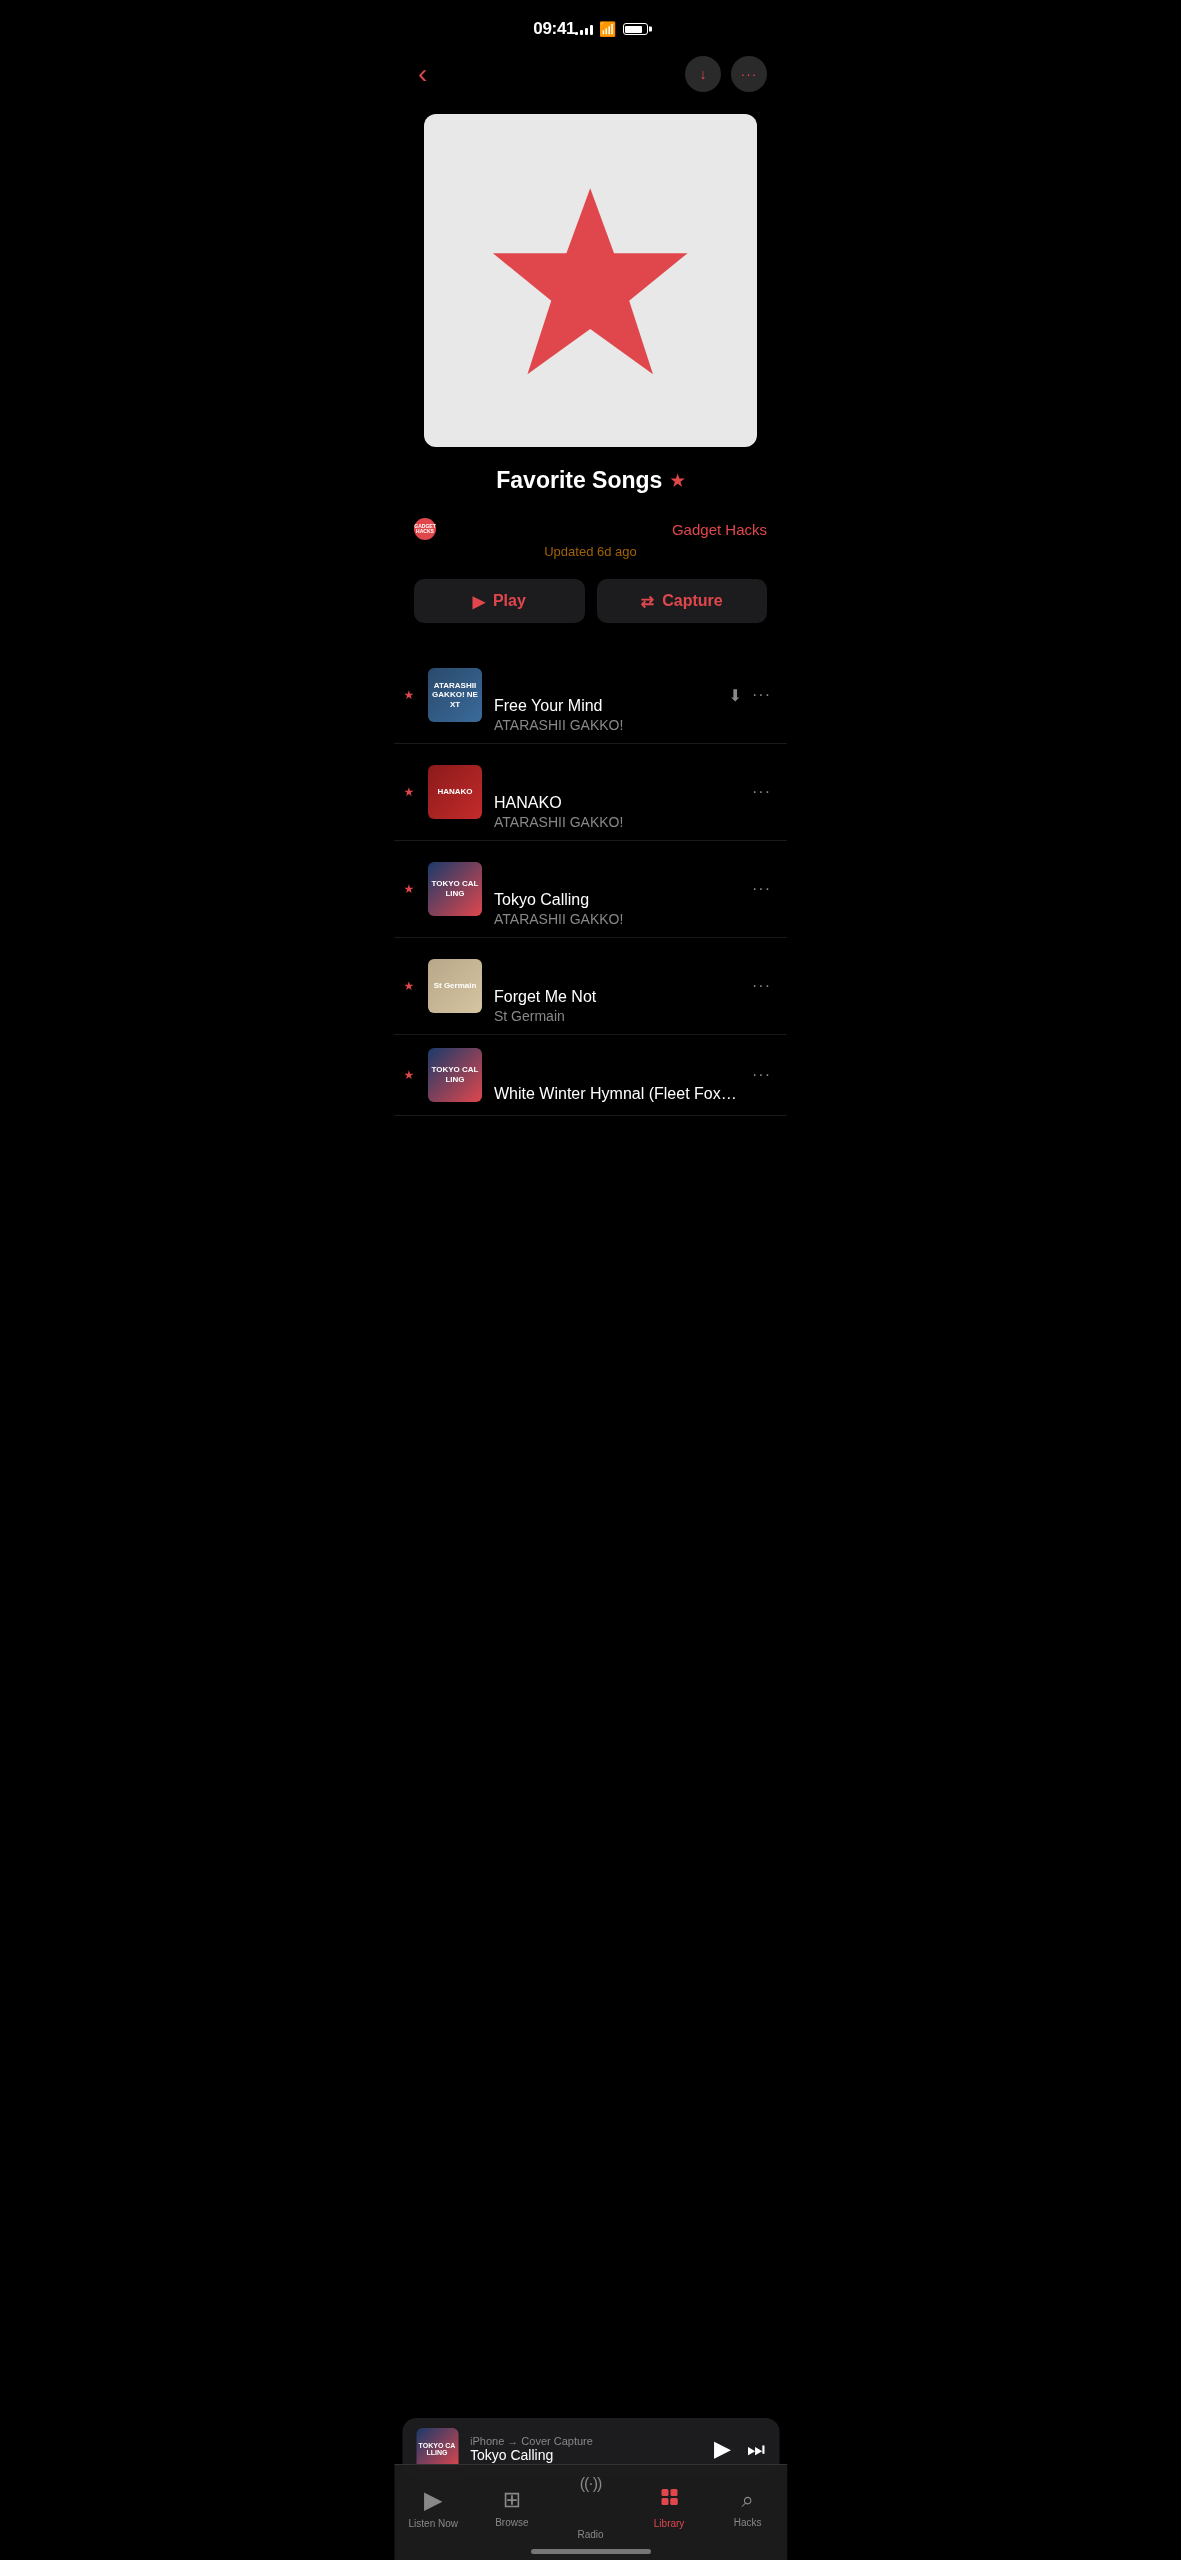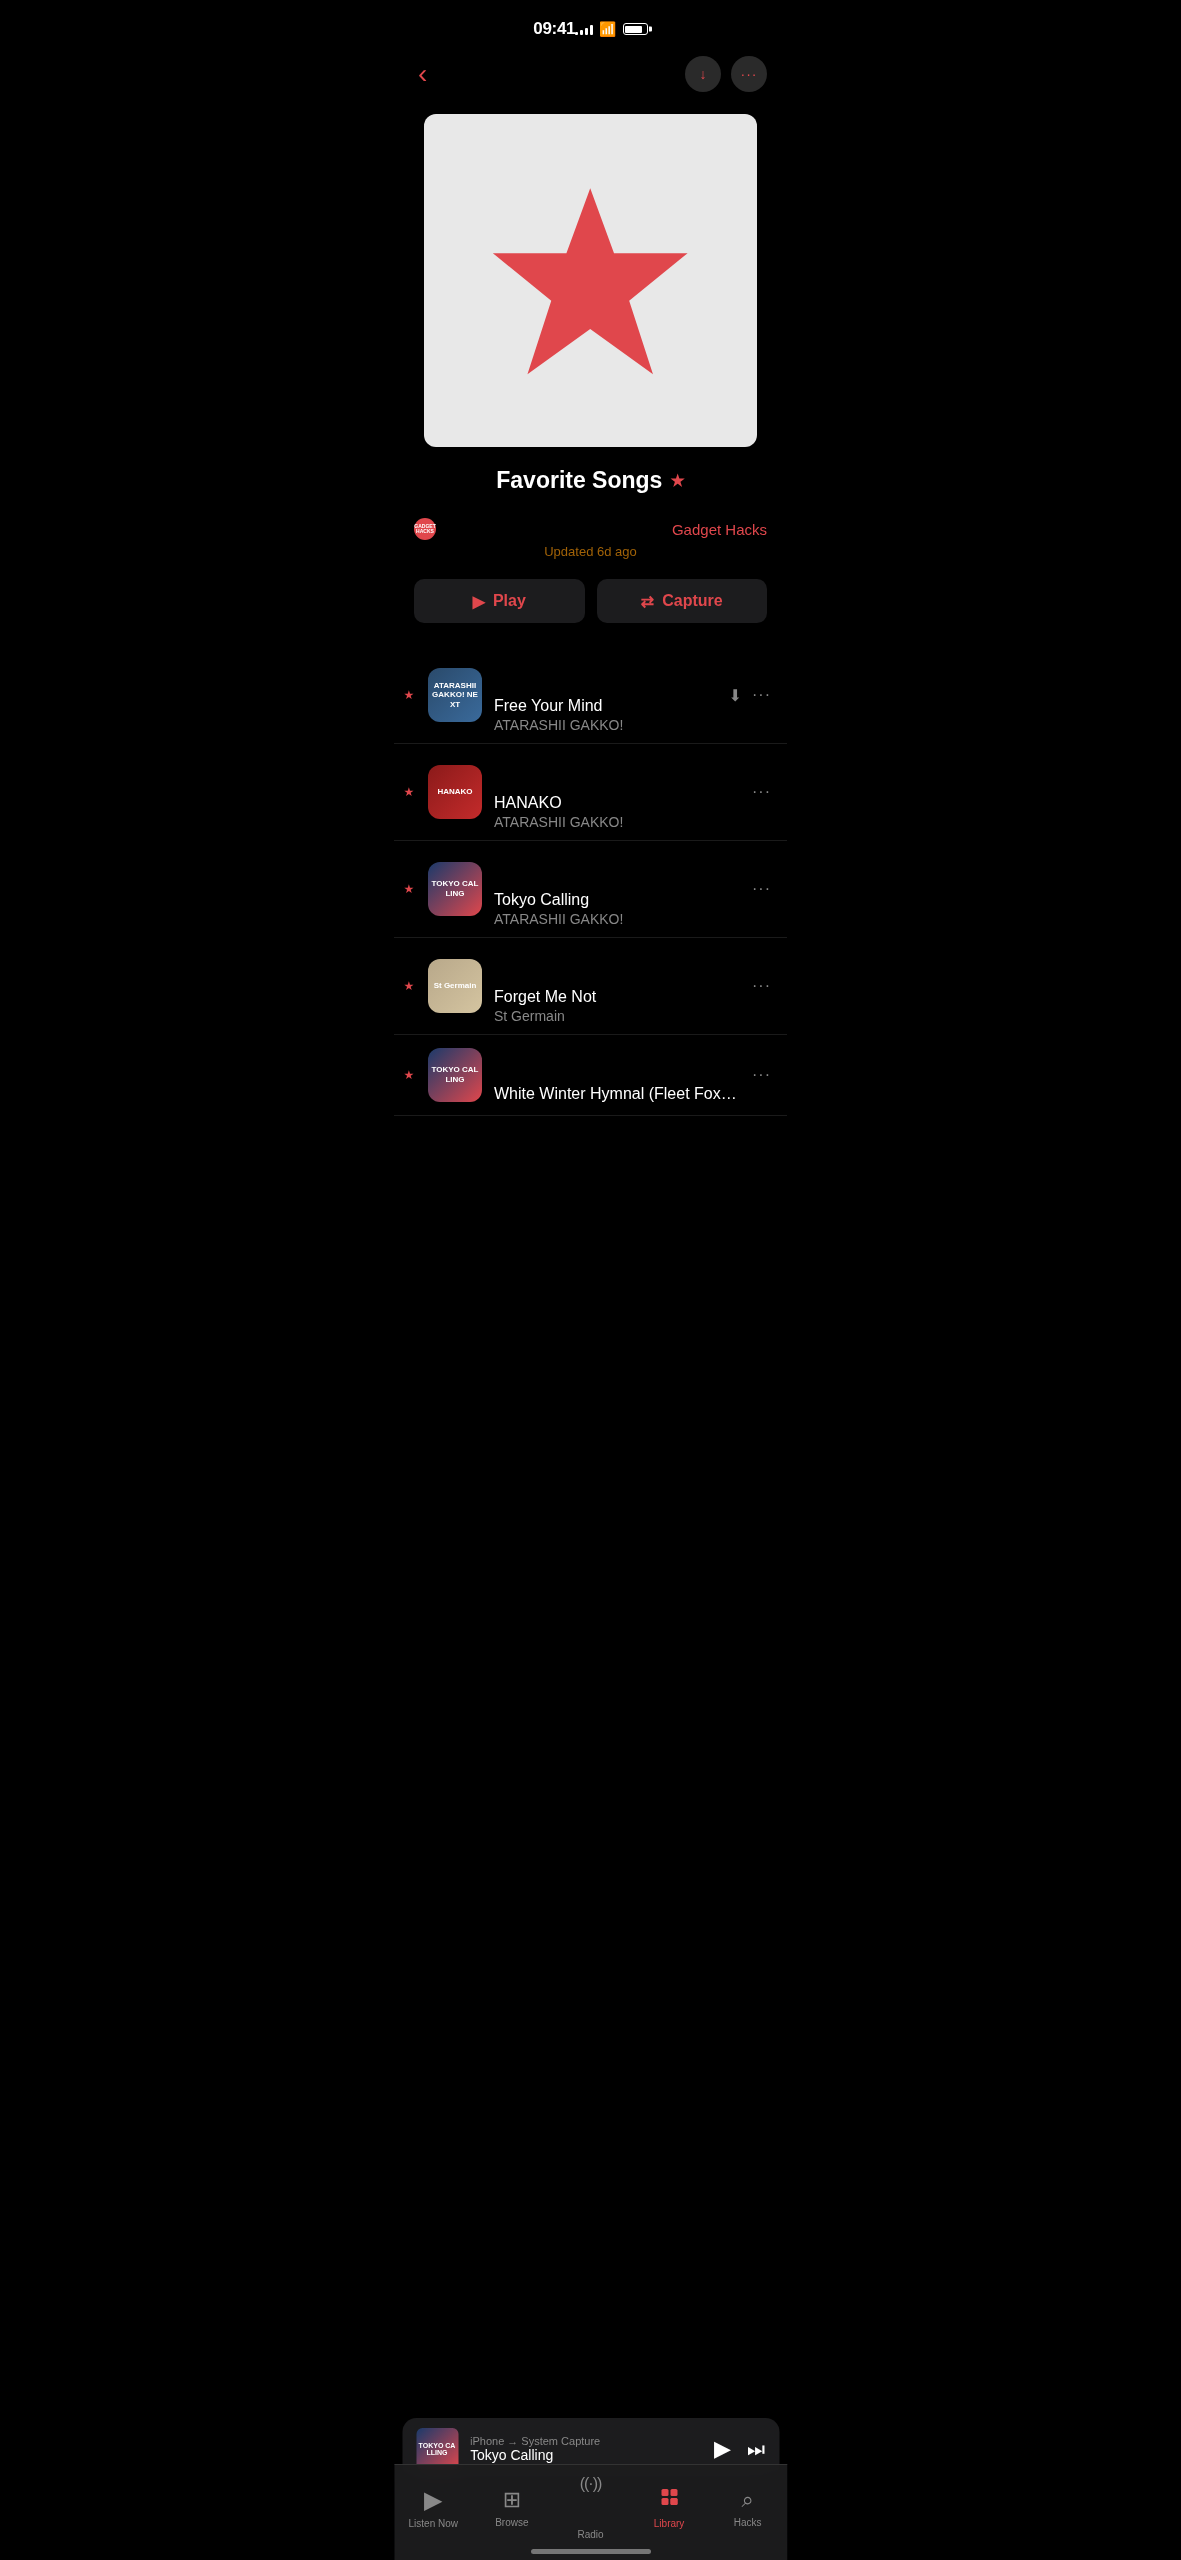--- a/index.html
+++ b/index.html
@@ -224,21 +224,21 @@
       color: #e0474c;
       font-size: 12px;
       width: 14px;
       flex-shrink: 0;
       text-align: center;
     }
 
     .song-thumb {
       width: 54px;
       height: 54px;
-      border-radius: 12px;
+      border-radius: 6px;
       flex-shrink: 0;
       overflow: hidden;
       display: flex;
       align-items: center;
       justify-content: center;
     }
 
     .thumb-1 { background: linear-gradient(135deg, #2a4a6b, #3a6a9b); }
     .thumb-2 { background: linear-gradient(135deg, #8b1a1a, #c42b2b); }
     .thumb-3 { background: linear-gradient(135deg, #1a3a6b, #e0474c); }
@@ -571,21 +571,21 @@
         <span class="more-icon">···</span>
       </div>
     </div>
   </div>
 
 <div class="mini-player">
   <div class="mini-thumb thumb-3">
     <span style="font-size:7px; color:#fff; font-weight:700; text-align:center; padding:2px; word-break:break-all;">TOKYO CALLING</span>
   </div>
   <div class="mini-info">
-    <div class="mini-source">iPhone → System Capture</div>
+    <div class="mini-source">iPhone → Cover Capture</div>
     <div class="mini-title">Tokyo Calling</div>
   </div>
   <div class="mini-controls">
     <span class="mini-play">▶</span>
     <span class="mini-forward">⏭</span>
   </div>
 </div>
 
 <div class="tab-bar">
   <div class="tab-item">

